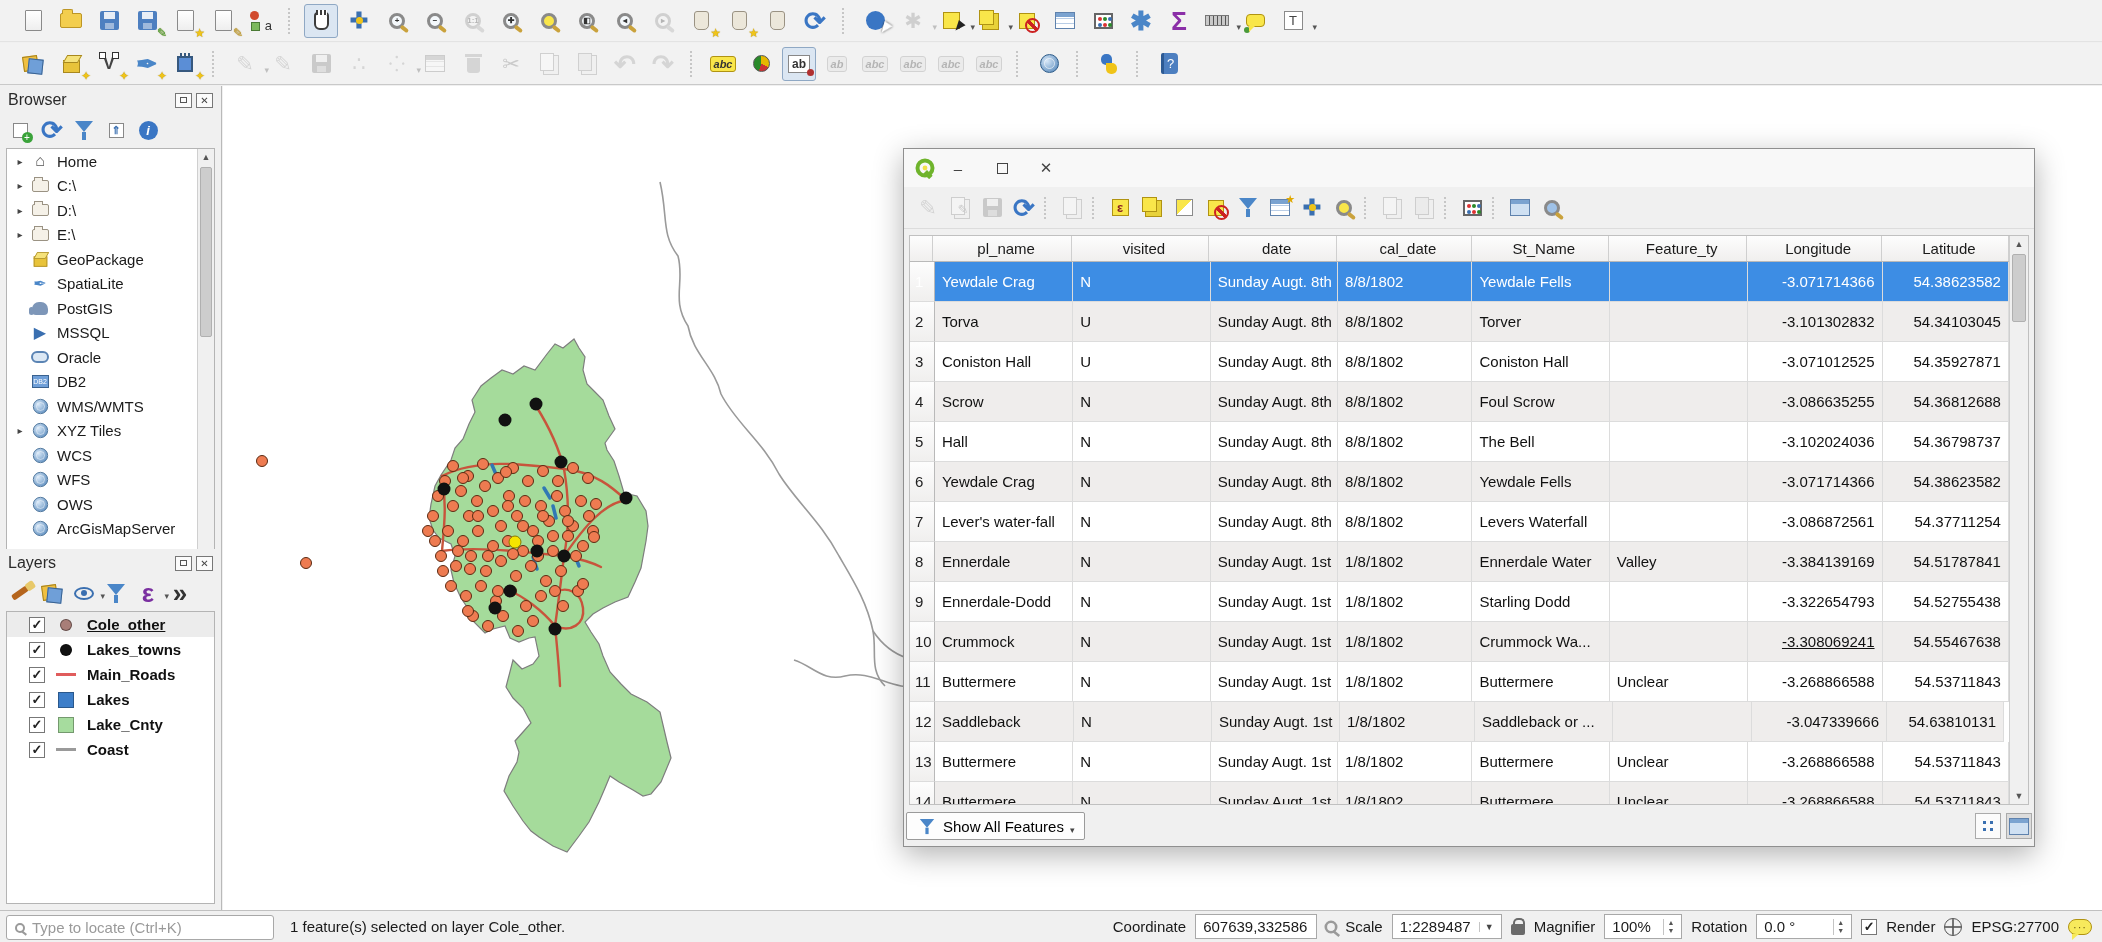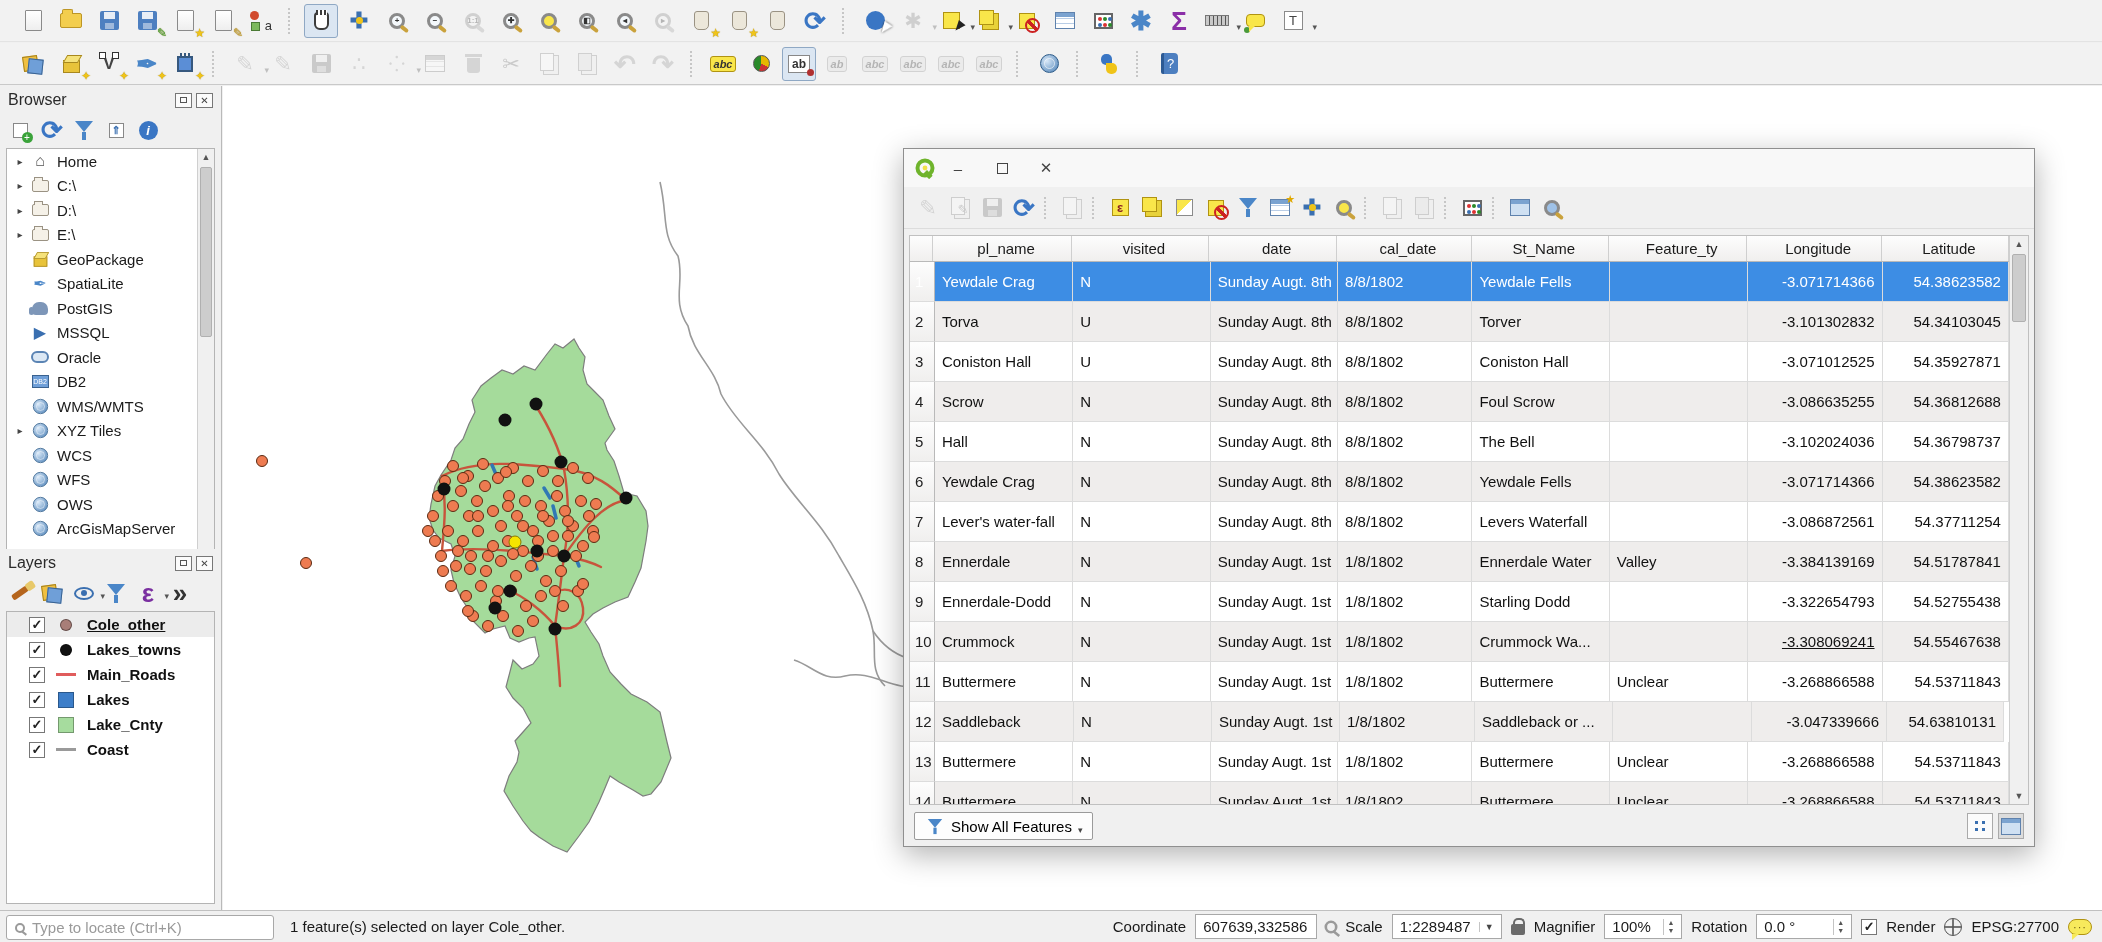--- a/index.html
+++ b/index.html
@@ -178,21 +178,21 @@
   .hcell { border-right:1px solid #cfcfcf; font-size:15px; color:#1a1a1a; display:flex; align-items:center; justify-content:center; }
   .drow { display:flex; height:40px; }
   .drow.alt .dcell { background:#efedec; }
   .drow.sel .dcell { background:#3d8de4; color:#fff; }
   .dcell { border-right:1px solid #dcdcdc; border-bottom:1px solid #dcdcdc; font-size:15px; color:#111;
     display:flex; align-items:center; padding:0 7px; white-space:nowrap; overflow:hidden; background:#fff; }
   .dcell.num { background:linear-gradient(#fdfdfd,#f0efee) !important; color:#222; border-right:1px solid #b9b9b9; padding-left:5px; }
   .dcell.r { justify-content:flex-end; }
   .aw-vscroll { position:absolute; right:0; top:0; bottom:0; width:19px; background:#f0f0f0; border-left:1px solid #cfcfcf; }
   .aw-footer { position:absolute; left:0; right:0; bottom:0; height:40px; background:#f0f0f0;
-    display:flex; align-items:center; padding:0 10px; }
+    display:flex; align-items:center; padding:0 2px; }
   .saf { display:flex; align-items:center; gap:6px; background:#fdfdfd; border:1px solid #9a9a9a;
     border-radius:2px; height:28px; padding:0 10px; font-size:15px; font-family:inherit; }
   .saf .sh-funnel { transform:scale(.8); }
   .saf-dd { font-size:9px; color:#444; margin-top:8px; }
   .aw-footer .sp { flex:1; }
   .fbtn { width:26px; height:26px; border:1px solid #aaa; background:#fbfbfb; margin-left:5px;
     display:flex; align-items:center; justify-content:center; }
   .fbtn.pressed { background:#dcdcdc; }
   .dotgrid { width:14px; height:14px; background:radial-gradient(circle,#3a6fb0 1.6px,transparent 1.8px); background-size:7px 7px; }
 

